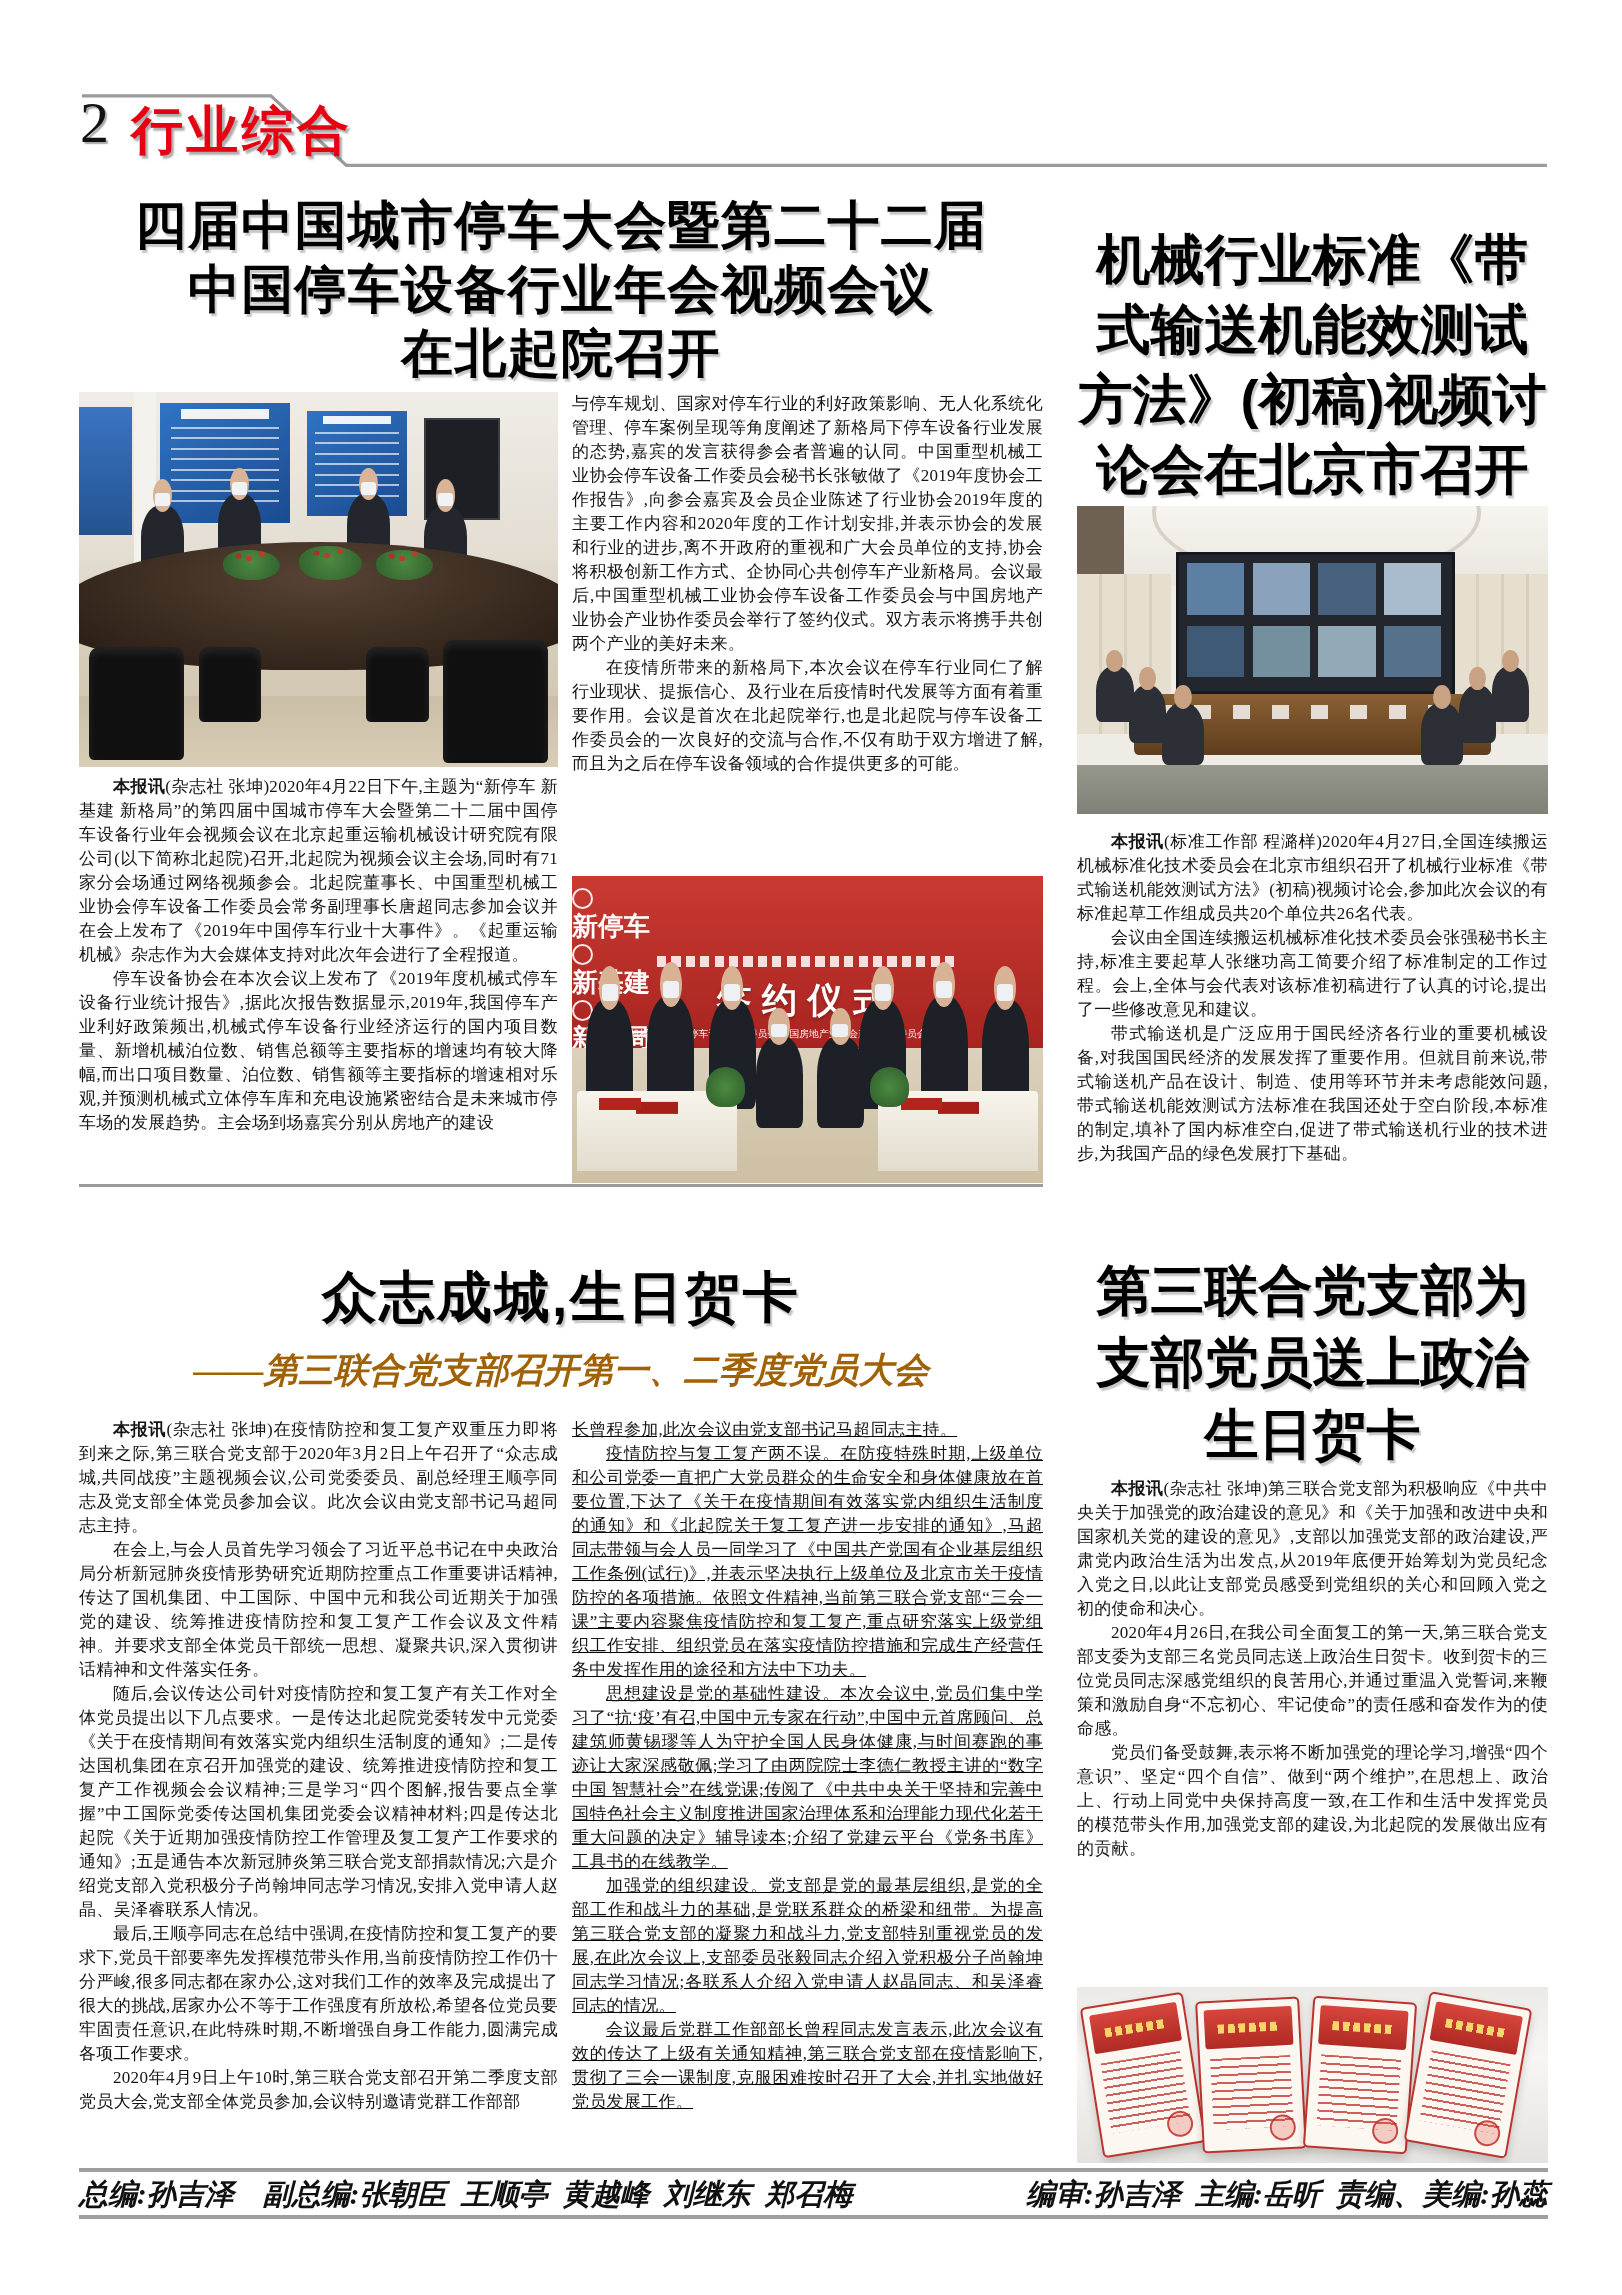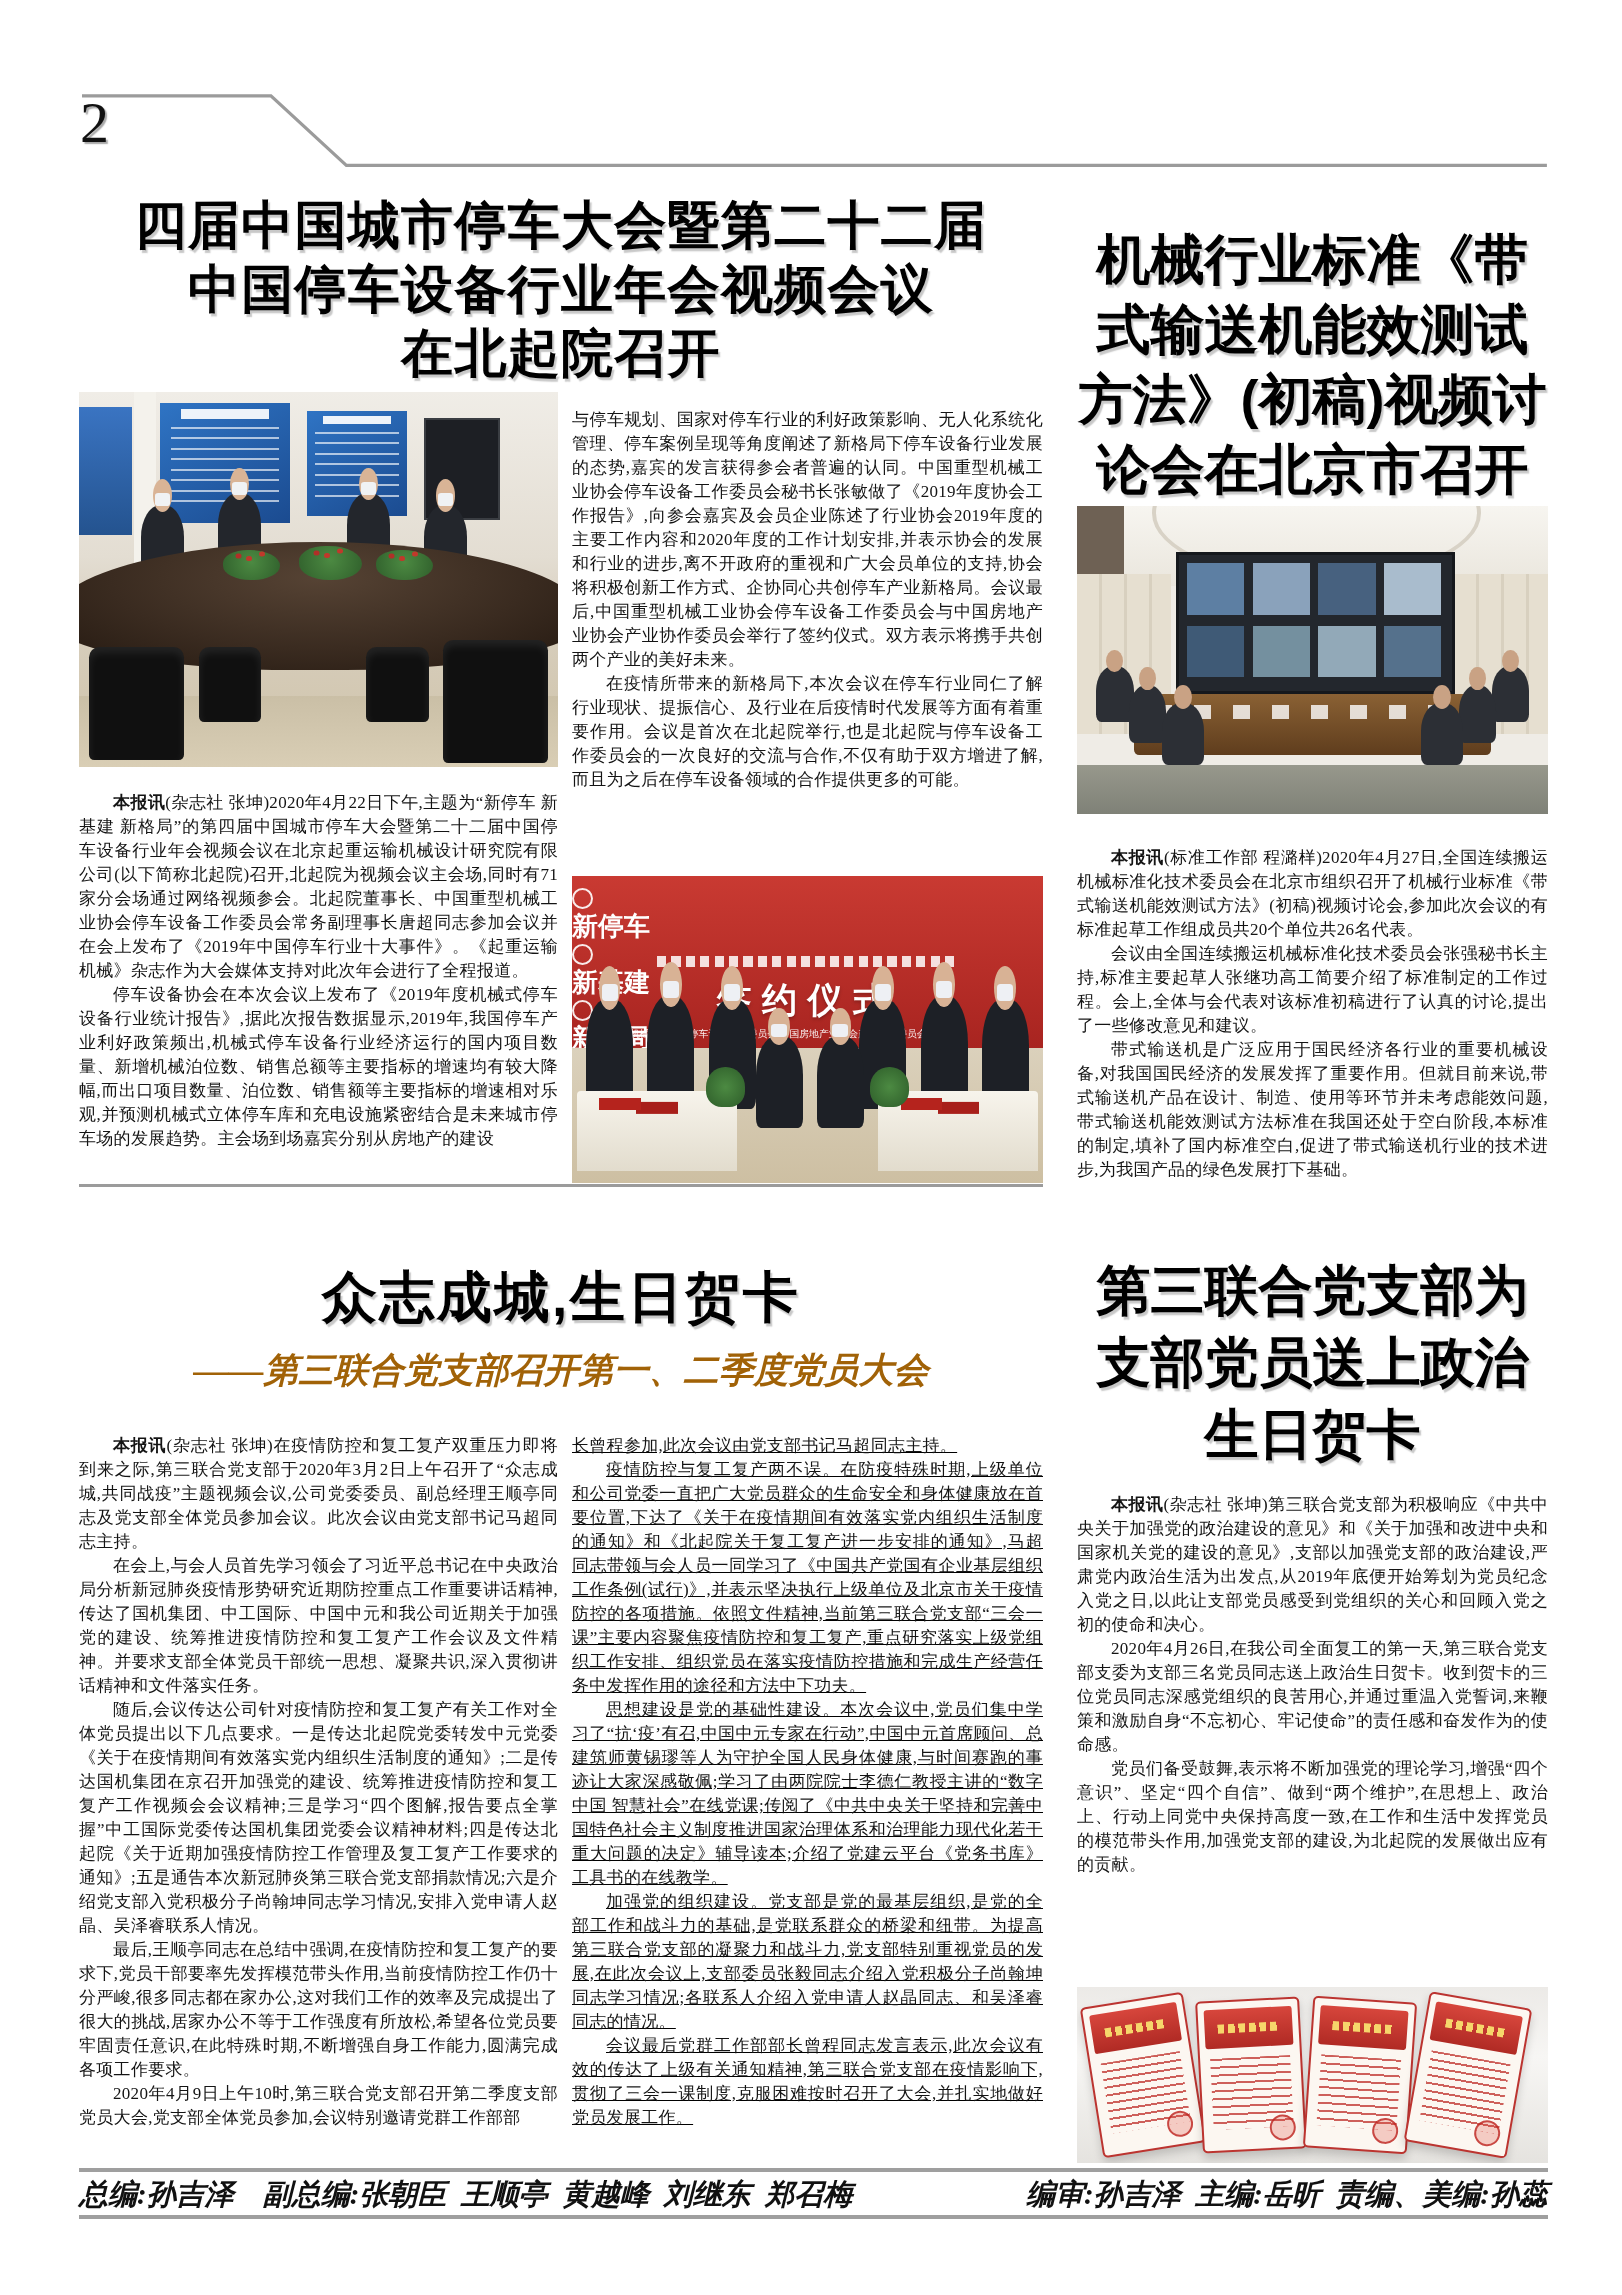--- a/index.html
+++ b/index.html
@@ -20,21 +20,21 @@
   .hl-line { display:block; }
   .a1-title { left:79px; top:193px; width:964px; font-size:52px; line-height:64px; letter-spacing:1.3px; }
   .a2-title { left:1077px; top:224px; width:471px; font-size:54px; line-height:70px; }
   .a3-title { left:79px; top:1264px; width:964px; font-size:55px; line-height:66px; letter-spacing:2.6px; }
   .a3-subtitle { position:absolute; left:79px; top:1347px; width:964px; text-align:center;
               font-family:"Liberation Serif", serif; font-style:italic; font-weight:700;
               font-size:35px; color:#a16207; }
   .a4-title { left:1077px; top:1254px; width:471px; font-size:54px; line-height:72px; }
 
   
-  .textcol { position:absolute;margin-top:16px; }
+  .textcol { position:absolute; }
   .body-p { margin:0; font-size:17px; line-height:24px; text-align:justify; color:#141414;
             letter-spacing:0.3px; }
   .indent { text-indent:2em; }
   .lead { font-family:"Liberation Sans", sans-serif; font-weight:700; }
 
   .c-a1-col2 { left:572px; top:392px;  width:471px; }
   .c-a1-col1 { left:79px; top:775px; width:479px; }
   .c-a2-body { left:1077px; top:830px; width:471px; }
   .c-a3-col1 { left:79px; top:1418px; width:479px; }
   .c-a3-col2 { left:572px; top:1418px; width:471px;text-decoration:underline; }
@@ -152,20 +152,21 @@
 </style>
 </head>
 <body>
 
 <div class="page">
 
   <svg class="header-line" viewBox="0 0 2474 320">
     <polyline points="125,146 413,146 528,252 2358,252" fill="none" stroke="#9b9b9b" stroke-width="5"></polyline>
   </svg>
   <div class="page-num">2</div>
+  <div class="section-name">行业综合</div>
 
   <div class="headline a1-title">
     <span class="hl-line">四届中国城市停车大会暨第二十二届</span>
     <span class="hl-line">中国停车设备行业年会视频会议</span>
     <span class="hl-line">在北起院召开</span>
   </div>
 
   <div class="photo p1">
     <div class="p1-banner"></div>
     <div class="p1-pillar"></div>

